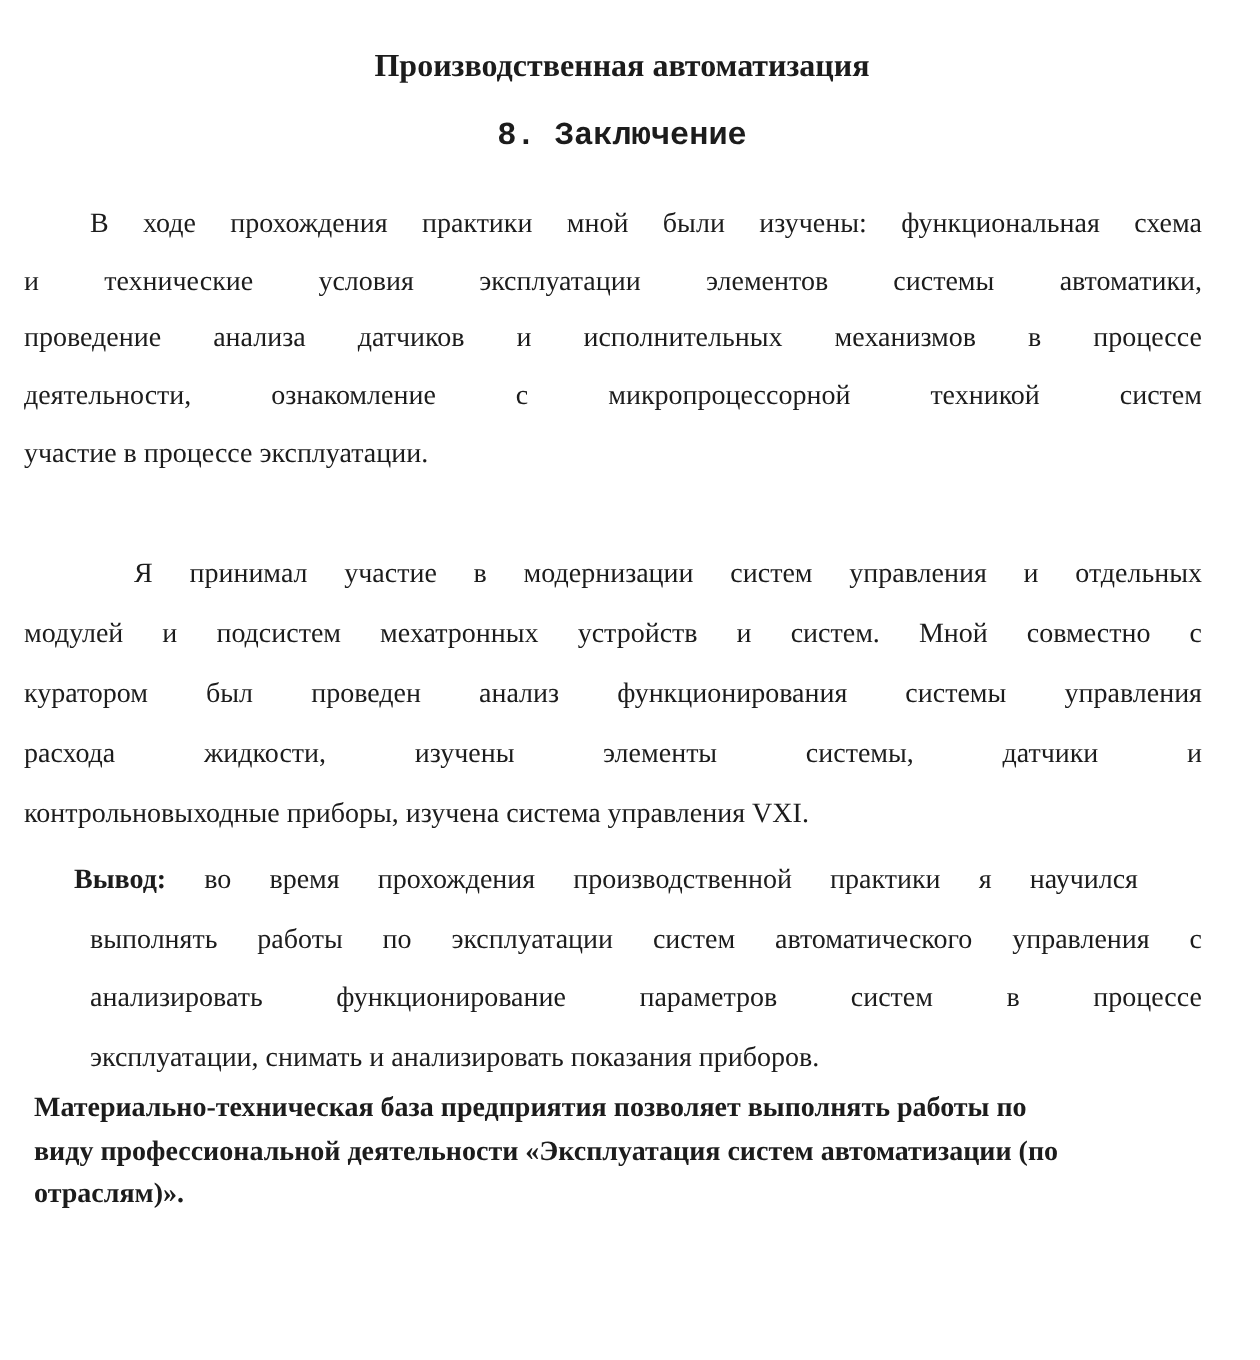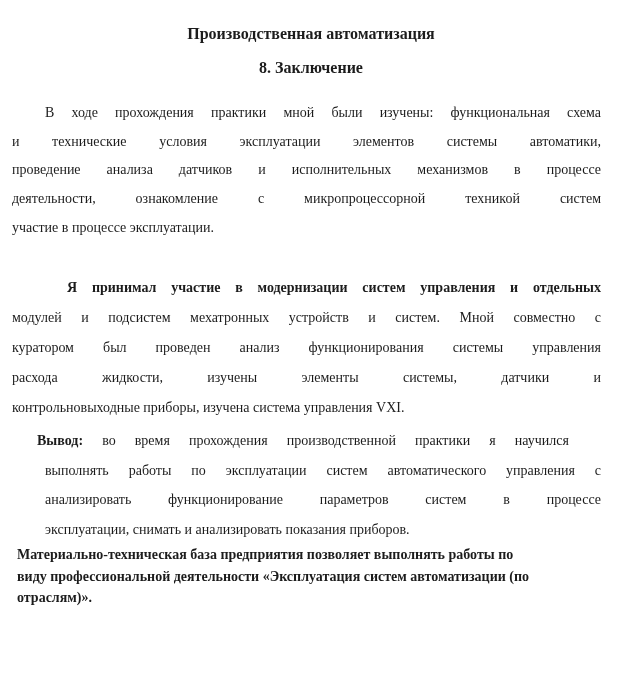--- a/index.html
+++ b/index.html
@@ -25,40 +25,41 @@
     overflow: hidden;
   }
   .doc-subtitle {
     margin: 14px 15px 0 15px;
     text-align: center;
     font-weight: 700;
     font-size: 16px;
     line-height: 20px;
     height: 20px;
     overflow: hidden;
+    font-family: Liberation Mono, monospace;
   }
   .para { font-size: 14px; }
   .line {
     text-align: justify;
     text-align-last: justify;
     overflow: hidden;
     white-space: normal;
   }
   .line.last { text-align-last: left; }
   .line b { font-weight: 700; }
 
   
   .p1 { margin: 21px 0 0 12px; width: 589px; }
   .p1 .line { height: 28.7px; line-height: 28.7px; }
   .p1 .line.fl-indent { text-indent: 33px; }
 
   
   .p2 { margin: 31px 0 0 12px; width: 589px; }
   .p2 .line { height: 30px; line-height: 30px; }
-  .p2 .line.fl-indent { text-indent: 55px; font-weight: bold; }
+  .p2 .line.fl-indent { text-indent: 55px; }
 
   
   .p3 { margin: 3px 0 0 12px; width: 589px; }
   .p3 .line { height: 29.5px; line-height: 29.5px; }
   .p3 .line.lead-line { padding-left: 25px; padding-right: 32px; }
   .p3 .line.hang { padding-left: 33px; }
 
   
   .p4 { margin: 0 0 0 17px; width: 598px; }
   .p4 .line { height: 21.5px; line-height: 21.5px; text-align: left; text-align-last: left; font-weight: bold; }

